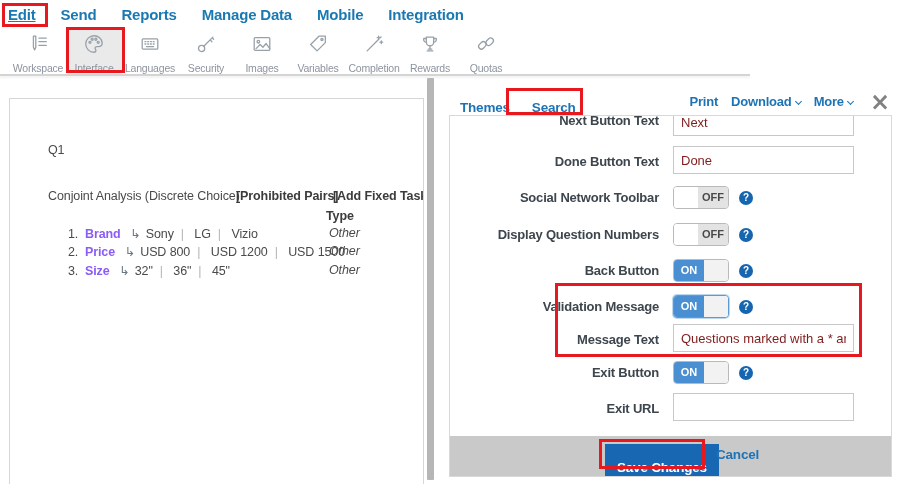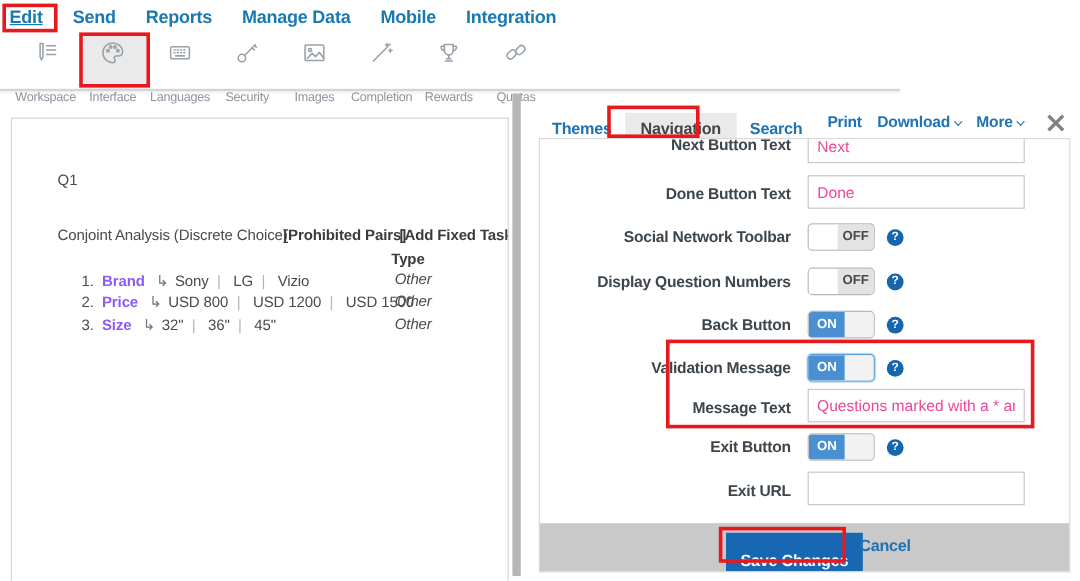--- a/index.html
+++ b/index.html
@@ -15,21 +15,21 @@
   .topnav .nav-item.active { text-decoration:underline; }
 
   
   .toolbar { position:absolute; left:10px; top:28px; height:46px;
     display:flex; align-items:stretch; }
   .tool { width:56px; display:flex; flex-direction:column; align-items:center;
     justify-content:flex-start; padding-top:5px; cursor:pointer; }
   .tool.selected { background:#eaeaea; border-radius:2px; }
   .tool svg { width:22px; height:22px; stroke:#98a0a8; fill:none;
     stroke-width:1.4; stroke-linecap:round; stroke-linejoin:round; }
-  .tool .tool-label { font-size:10.5px; color:#8d949e; margin-top:15px;
+  .tool .tool-label { font-size:10.5px; color:#8d949e; margin-top:3px;
     white-space:nowrap; letter-spacing:-0.2px; }
   .toolbar-rule { position:absolute; left:0; top:74px; width:750px; height:2px;
     background:#d4d4d4; box-shadow:0 2px 2px rgba(0,0,0,0.06); }
 
   
   .preview { position:absolute; left:9px; top:98px; width:415px; height:392px;
     border:1px solid #d6d6d6; background:#fff; overflow:hidden;
     font-size:12.5px; color:#4a4a4a; letter-spacing:-0.1px; }
   .preview .abs { position:absolute; white-space:nowrap; }
   .q-id { left:38px; top:44px; }
@@ -65,21 +65,21 @@
     cursor:pointer; margin-left:4px; font-family:"DejaVu Sans",sans-serif; }
 
   
   .form-panel { position:absolute; left:449px; top:115px; width:443px; height:362px;
     border:1px solid #d9d9d9; background:#fff; overflow:hidden; }
   .frow { position:absolute; left:0; width:100%; }
   .flabel { position:absolute; left:0; width:209px; text-align:right;
     font-size:13px; font-weight:700; color:#3d454d; letter-spacing:-0.2px; white-space:nowrap; }
   .fctrl { position:absolute; left:223px; display:flex; align-items:center; }
   .tinput { width:181px; height:28px; border:1px solid #c8c8c8; background:#fff;
-    font-family:inherit; font-size:13px; color:#ec4899; padding:0 7px; outline:none; }
+    font-family:inherit; font-size:13px; color:#7f1d1d; padding:0 7px; outline:none; }
   .toggle { width:56px; height:23px; border:1px solid #b9b9b9; border-radius:4px;
     overflow:hidden; display:flex; cursor:pointer; background:#fff; }
   .toggle.focused { border-color:#5b9bd5; box-shadow:0 0 0 1px #bcd7ef; }
   .tseg { font-size:11px; font-weight:700; line-height:21px; text-align:center; }
   .seg-on { width:30px; background:#4a8fd1; color:#fff; }
   .seg-on-rest { flex:1; background:#f2f2f2; }
   .seg-off-rest { flex:1; background:#fff; }
   .seg-off { width:30px; background:#e3e3e3; color:#4a4a4a; }
   .help { width:14px; height:14px; border-radius:50%; background:#1565af; color:#fff;
     font-size:10px; font-weight:700; text-align:center; line-height:14px;
@@ -150,20 +150,27 @@
   <div class="tool">
     <span><svg viewBox="0 0 24 24">
       <rect x="3.5" y="5" width="17" height="14" rx="1"></rect>
           <circle cx="8" cy="9.5" r="1.4"></circle>
       <path d="M5.5 17l4.5-4.5 3 3 3.5-4 4 5.5"></path>
         </svg></span>
     <span class="tool-label">Images</span>
   </div>
   <div class="tool">
     <span><svg viewBox="0 0 24 24">
+      <path d="M13 3.5h7v7l-9 9-7-7 9-9z"></path>
+          <circle cx="16.3" cy="7.2" r="1.2"></circle>
+        </svg></span>
+    <span class="tool-label">Variables</span>
+  </div>
+  <div class="tool">
+    <span><svg viewBox="0 0 24 24">
       <path d="M4.5 19.5 15 9M15 9l2.5-2.5M17 3.5v3M15.5 5h3M20 8.5v3M18.5 10h3M19.8 4.2l-1 1"></path>
         </svg></span>
     <span class="tool-label">Completion</span>
   </div>
   <div class="tool">
     <span><svg viewBox="0 0 24 24">
       <path d="M8 4.5h8v5.5a4 4 0 0 1-8 0V4.5z"></path>
       <path d="M8 6H5.2a3 3 0 0 0 3 4M16 6h2.8a3 3 0 0 1-3 4M12 14v3.5M9 19.5h6M10 17.5h4"></path>
         </svg></span>
     <span class="tool-label">Rewards</span>
@@ -212,21 +219,20 @@
     <span>45"</span>
     <span class="attr-type">Other</span>
   </div>
 </div>
 
 <div class="vscroll"></div>
 
 <div class="panel-header">
   <div class="tabs">
     <span class="tab">Themes</span>
-    <span class="tab active">Navigation</span>
     <span class="tab">Search</span>
   </div>
   <div class="panel-actions">
     <span class="action"><span>Print</span></span>
     <span class="action"><span>Download</span><span class="caret"></span></span>
     <span class="action"><span>More</span><span class="caret"></span></span>
     <span class="close-x">×</span>
   </div>
 </div>
 

